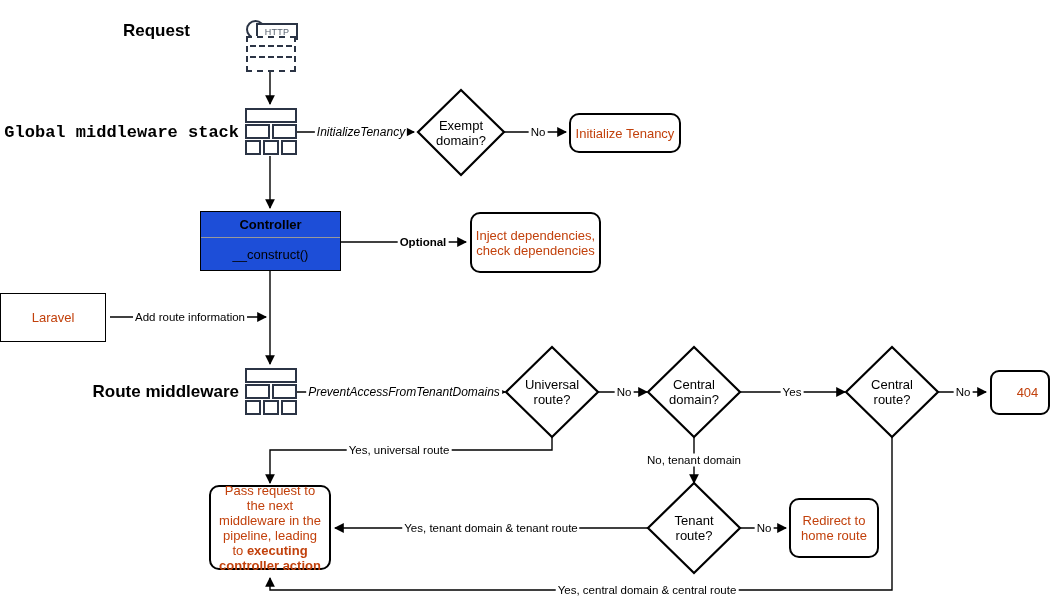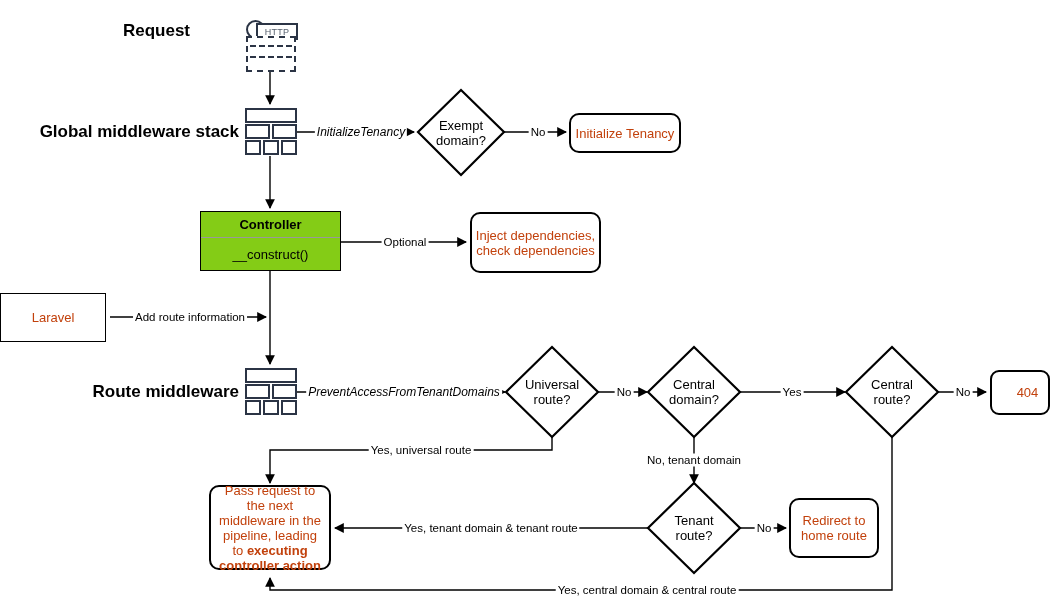--- a/index.html
+++ b/index.html
@@ -78,21 +78,21 @@
     line-height: 15px;
     text-align: center;
     white-space: nowrap;
     pointer-events: none;
   }
   
   .classbox {
     position: absolute;
     box-sizing: border-box;
     border: 1.4px solid #000;
-    background: #84cc16;
+    background: #1d4ed8;
     display: flex;
     flex-direction: column;
   }
   .classbox .cb-title {
     font-size: 13px;
     font-weight: bold;
     text-align: center;
     padding: 5px 4px 5px 4px;
     border-bottom: 1.2px solid #999;
   }
@@ -198,21 +198,21 @@
       <polygon points="461,90 504,132 461,175 418,132" stroke-width="2.2" fill="#fff"></polygon>
       <polygon points="552,347 598,392 552,437 506,392" stroke-width="2.2" fill="#fff"></polygon>
       <polygon points="694,347 740,392 694,437 648,392" stroke-width="2.2" fill="#fff"></polygon>
       <polygon points="892,347 938,392 892,437 846,392" stroke-width="2.2" fill="#fff"></polygon>
       <polygon points="694,483 740,528 694,573 648,528" stroke-width="2.2" fill="#fff"></polygon>
     </g>
   </svg>
 
   <div class="side-label" style="right:auto; left:190px; top:31px; transform:translate(-100%,-50%);">Request</div>
 
-  <div class="side-label" style="left:239px; top:132px; transform:translate(-100%,-50%);">Global middleware stack</div>
+  <div class="side-label" style="left:239px; top:132px; transform:translate(-100%,-50%);font-family:Liberation Mono, monospace;">Global middleware stack</div>
 
   <div class="side-label" style="left:239px; top:392px; transform:translate(-100%,-50%);">Route middleware</div>
 
   <div class="http-icon" style="left:246px; top:6px; width:48px; height:50px;margin-top:14px;">
     <div class="circle"></div>
     <div class="hdr">HTTP</div>
     <div class="body">
       <div class="dashrow" style="top:7px;"></div>
       <div class="dashrow" style="top:18px;"></div>
     </div>
@@ -293,33 +293,33 @@
   <div class="node rounded" style="left:209px; top:485px; width:122px; height:85px; padding:3px 5px;">
     <span style="display:block;">
       <span>Pass request to the next middleware in the pipeline, leading to </span><span style="font-weight:bold;">executing controller action</span>
     </span>
   </div>
 
   <div class="edge-label italic" style="left:361px; top:132px;">InitializeTenancy</div>
 
   <div class="edge-label" style="left:538px; top:132px;">No</div>
 
-  <div class="edge-label" style="left:405px; top:242px;">Optional</div>
+  <div class="edge-label" style="left:423px; top:242px;font-weight:bold;">Optional</div>
 
   <div class="edge-label" style="left:190px; top:317px;">Add route information</div>
 
   <div class="edge-label italic" style="left:404px; top:392px;">PreventAccessFromTenantDomains</div>
 
   <div class="edge-label" style="left:624px; top:392px;">No</div>
 
   <div class="edge-label" style="left:792px; top:392px;">Yes</div>
 
   <div class="edge-label" style="left:963px; top:392px;">No</div>
 
-  <div class="edge-label" style="left:421px; top:450px;">Yes, universal route</div>
+  <div class="edge-label" style="left:399px; top:450px;">Yes, universal route</div>
 
   <div class="edge-label" style="left:694px; top:460px;">No, tenant domain</div>
 
   <div class="edge-label" style="left:764px; top:528px;">No</div>
 
   <div class="edge-label" style="left:491px; top:528px;">Yes, tenant domain &amp; tenant route</div>
 
   <div class="edge-label" style="left:647px; top:590px;">Yes, central domain &amp; central route</div>
 
 </div>

